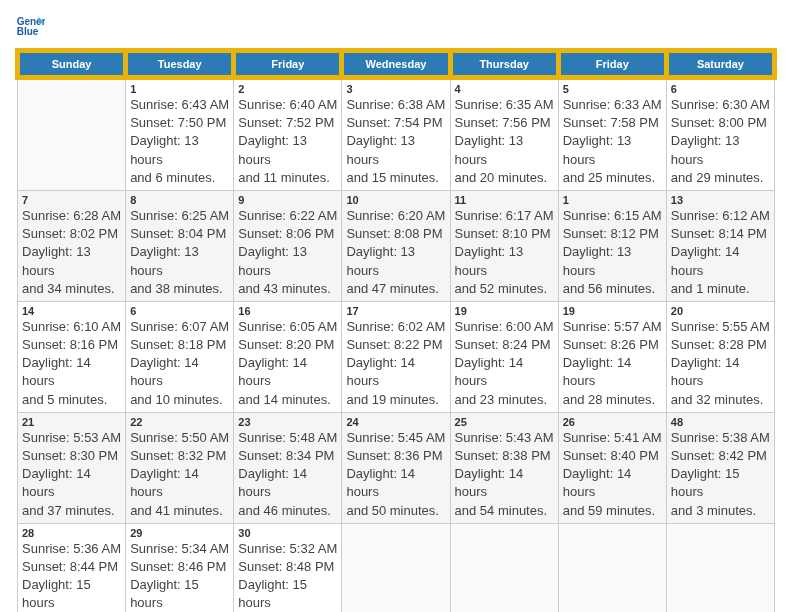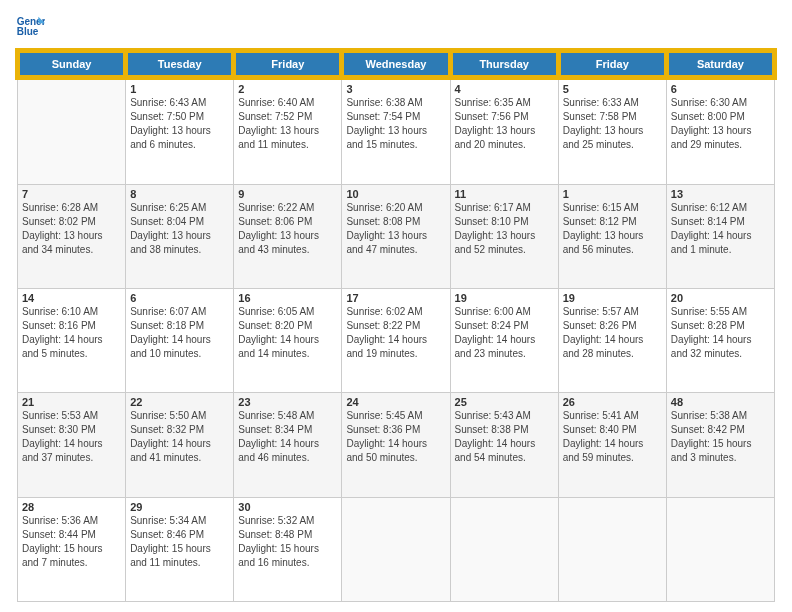--- a/index.html
+++ b/index.html
@@ -83,21 +83,21 @@
       background: #f9f9f9;
     }
     .day-num {
       font-size: 11px;
       font-weight: bold;
       color: #333;
       display: block;
       margin-bottom: 1px;
     }
     .day-info {
-      font-size: 10px;
+      font-size: 13px;
       color: #444;
       line-height: 1.4;
     }
     .row-stripe td {
       background: #f5f5f5;
     }
   </style>
 </head>
 <body>
 

